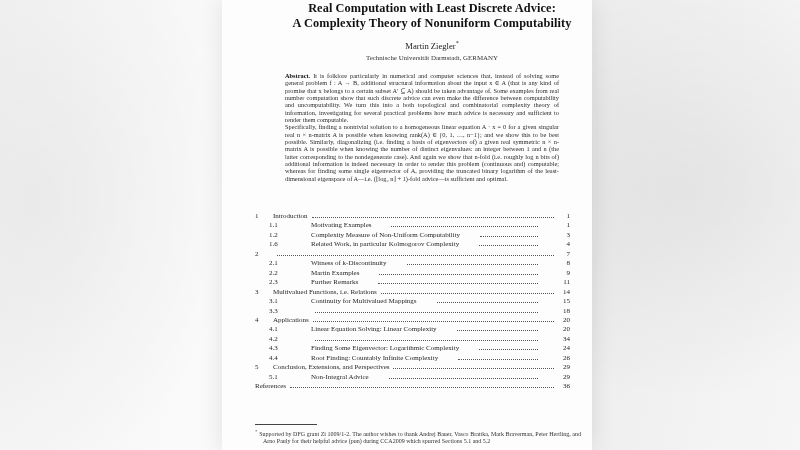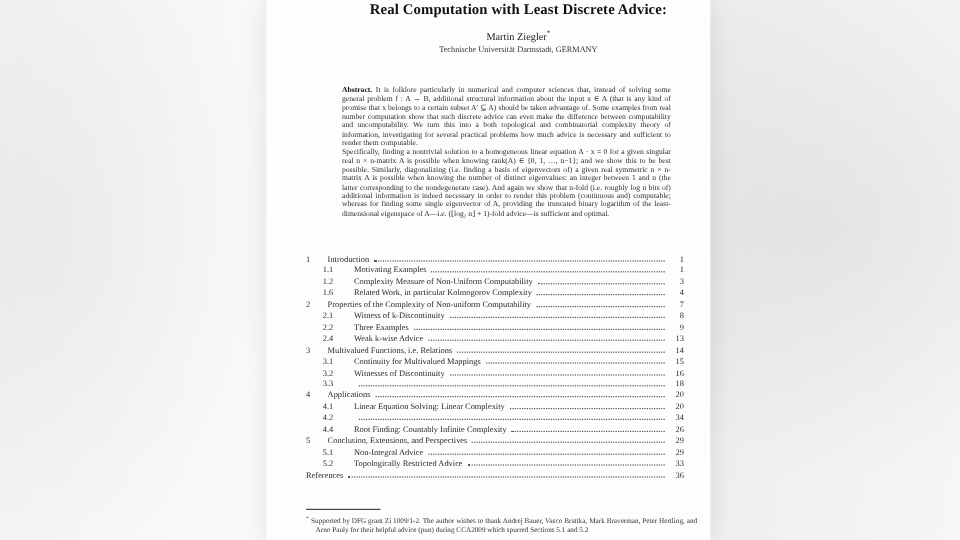--- a/index.html
+++ b/index.html
@@ -38,21 +38,21 @@
     position:absolute; top:72px; left:63px; width:274px;
     font-size:6.35px; line-height:7.35px; text-align:justify; color:#2b2b2b;
   }
   .abstract p { margin:0; }
   .abstract b { margin-right:3px; color:#111; }
   .toc {
     position:absolute; top:212px; left:33px; width:315px;
     font-size:7px; color:#262626;
   }
   .toc-row { display:flex; align-items:baseline; line-height:9.45px; }
-  .toc-row.lvl1 { padding-left:14px; }
+  .toc-row.lvl1 { padding-left:14px;gap:16px; }
   .toc-num { flex:none; width:10px; margin-right:8px; }
   .lvl1 .toc-num { width:18px; }
   .toc-num.empty { width:0; margin:0; }
   .toc-label { flex:none; white-space:nowrap;text-align:center; }
   .toc-dots { flex:1; margin:0 4px 2px 4px; border-bottom:1px dotted #555; }
   .toc-page { flex:none; min-width:12px; text-align:right; }
   .footnote-rule {
     position:absolute; top:424px; left:33px; width:62px;
     border-top:1px solid #444;
   }
@@ -67,20 +67,21 @@
 <body>
 
 <div class="canvas">
 
   <div class="arxiv-sideways">arXiv:0811.3782v5 [cs.CC] 2 Sep 2009</div>
 
   <div class="page">
 
     <div class="header">
       <div class="title-line">Real Computation with Least Discrete Advice:</div>
+      <div class="title-line">A Complexity Theory of Nonuniform Computability</div>
       <div class="author"><span>Martin Ziegler</span><sup>*</sup></div>
       <div class="affiliation">Technische Universität Darmstadt, GERMANY</div>
     </div>
 
     <div class="abstract">
       <p><b>Abstract.</b><span>It is folklore particularly in numerical and computer sciences that, instead of solving some general problem f : A → B, additional structural information about the input x ∈ A (that is any kind of promise that x belongs to a certain subset A′ ⊆ A) should be taken advantage of. Some examples from real number computation show that such discrete advice can even make the difference between computability and uncomputability. We turn this into a both topological and combinatorial complexity theory of information, investigating for several practical problems how much advice is necessary and sufficient to render them computable.</span></p>
       <p><span>Specifically, finding a nontrivial solution to a homogeneous linear equation A · x = 0 for a given singular real n × n-matrix A is possible when knowing rank(A) ∈ {0, 1, …, n−1}; and we show this to be best possible. Similarly, diagonalizing (i.e. finding a basis of eigenvectors of) a given real symmetric n × n-matrix A is possible when knowing the number of distinct eigenvalues: an integer between 1 and n (the latter corresponding to the nondegenerate case). And again we show that n-fold (i.e. roughly log n bits of) additional information is indeed necessary in order to render this problem (continuous and) computable; whereas for finding some single eigenvector of A, providing the truncated binary logarithm of the least-dimensional eigenspace of A—i.e. (⌊log₂ n⌋ + 1)-fold advice—is sufficient and optimal.</span></p>
     </div>
 
     <div class="toc">
@@ -103,61 +104,54 @@
         <span class="toc-page">3</span>
       </div>
         <div class="toc-row lvl1">
         <span class="toc-num">1.6</span>
         <span class="toc-label">Related Work, in particular Kolmogorov Complexity</span>
         <span class="toc-dots"></span>
         <span class="toc-page">4</span>
       </div>
         <div class="toc-row lvl0">
         <span class="toc-num">2</span>
-        <span class="toc-label">Properties of the Complexity of Non-uniform Computability</span>
         <span class="toc-dots"></span>
         <span class="toc-page">7</span>
       </div>
         <div class="toc-row lvl1">
         <span class="toc-num">2.1</span>
         <span class="toc-label">Witness of k-Discontinuity</span>
         <span class="toc-dots"></span>
         <span class="toc-page">8</span>
       </div>
         <div class="toc-row lvl1">
         <span class="toc-num">2.2</span>
-        <span class="toc-label">Three Examples</span>
+        <span class="toc-label">Martin Examples</span>
         <span class="toc-dots"></span>
         <span class="toc-page">9</span>
       </div>
         <div class="toc-row lvl1">
-        <span class="toc-num">2.4</span>
-        <span class="toc-label">Weak k-wise Advice</span>
-        <span class="toc-dots"></span>
-        <span class="toc-page">13</span>
+        <span class="toc-num">2.3</span>
+        <span class="toc-label">Further Remarks</span>
+        <span class="toc-dots"></span>
+        <span class="toc-page">11</span>
       </div>
         <div class="toc-row lvl0">
         <span class="toc-num">3</span>
         <span class="toc-label">Multivalued Functions, i.e. Relations</span>
         <span class="toc-dots"></span>
         <span class="toc-page">14</span>
       </div>
         <div class="toc-row lvl1">
         <span class="toc-num">3.1</span>
         <span class="toc-label">Continuity for Multivalued Mappings</span>
         <span class="toc-dots"></span>
         <span class="toc-page">15</span>
       </div>
         <div class="toc-row lvl1">
-        <span class="toc-num">3.2</span>
-        <span class="toc-label">Witnesses of Discontinuity</span>
-        <span class="toc-dots"></span>
-        <span class="toc-page">16</span>
-      </div>
-        <div class="toc-row lvl1">
         <span class="toc-num">3.3</span>
         <span class="toc-dots"></span>
         <span class="toc-page">18</span>
       </div>
         <div class="toc-row lvl0">
         <span class="toc-num">4</span>
         <span class="toc-label">Applications</span>
         <span class="toc-dots"></span>
         <span class="toc-page">20</span>
       </div>
@@ -166,43 +160,43 @@
         <span class="toc-label">Linear Equation Solving: Linear Complexity</span>
         <span class="toc-dots"></span>
         <span class="toc-page">20</span>
       </div>
         <div class="toc-row lvl1">
         <span class="toc-num">4.2</span>
         <span class="toc-dots"></span>
         <span class="toc-page">34</span>
       </div>
         <div class="toc-row lvl1">
+        <span class="toc-num">4.3</span>
+        <span class="toc-label">Finding Some Eigenvector: Logarithmic Complexity</span>
+        <span class="toc-dots"></span>
+        <span class="toc-page">24</span>
+      </div>
+        <div class="toc-row lvl1">
         <span class="toc-num">4.4</span>
         <span class="toc-label">Root Finding: Countably Infinite Complexity</span>
         <span class="toc-dots"></span>
         <span class="toc-page">26</span>
       </div>
         <div class="toc-row lvl0">
         <span class="toc-num">5</span>
         <span class="toc-label">Conclusion, Extensions, and Perspectives</span>
         <span class="toc-dots"></span>
         <span class="toc-page">29</span>
       </div>
         <div class="toc-row lvl1">
         <span class="toc-num">5.1</span>
         <span class="toc-label">Non-Integral Advice</span>
         <span class="toc-dots"></span>
         <span class="toc-page">29</span>
       </div>
-        <div class="toc-row lvl1">
-        <span class="toc-num">5.2</span>
-        <span class="toc-label">Topologically Restricted Advice</span>
-        <span class="toc-dots"></span>
-        <span class="toc-page">33</span>
-      </div>
         <div class="toc-row lvl0">
         <span class="toc-num empty"></span>
         <span class="toc-label">References</span>
         <span class="toc-dots"></span>
         <span class="toc-page">36</span>
       </div>
       </div>
 
     <div class="footnote-rule"></div>
     <div class="footnote"><sup>*</sup><span>Supported by DFG grant Zi 1009/1-2. The author wishes to thank Andrej Bauer, Vasco Brattka, Mark Braverman, Peter Hertling, and Arno Pauly for their helpful advice (pun) during CCA2009 which spurred Sections 5.1 and 5.2</span></div>

